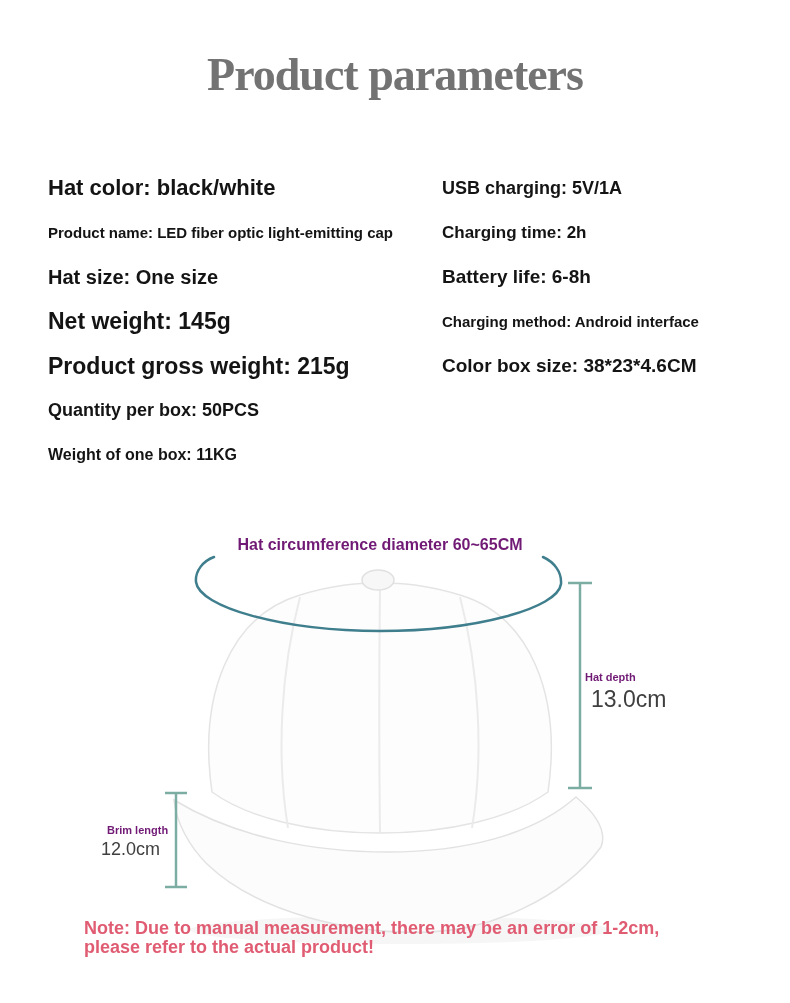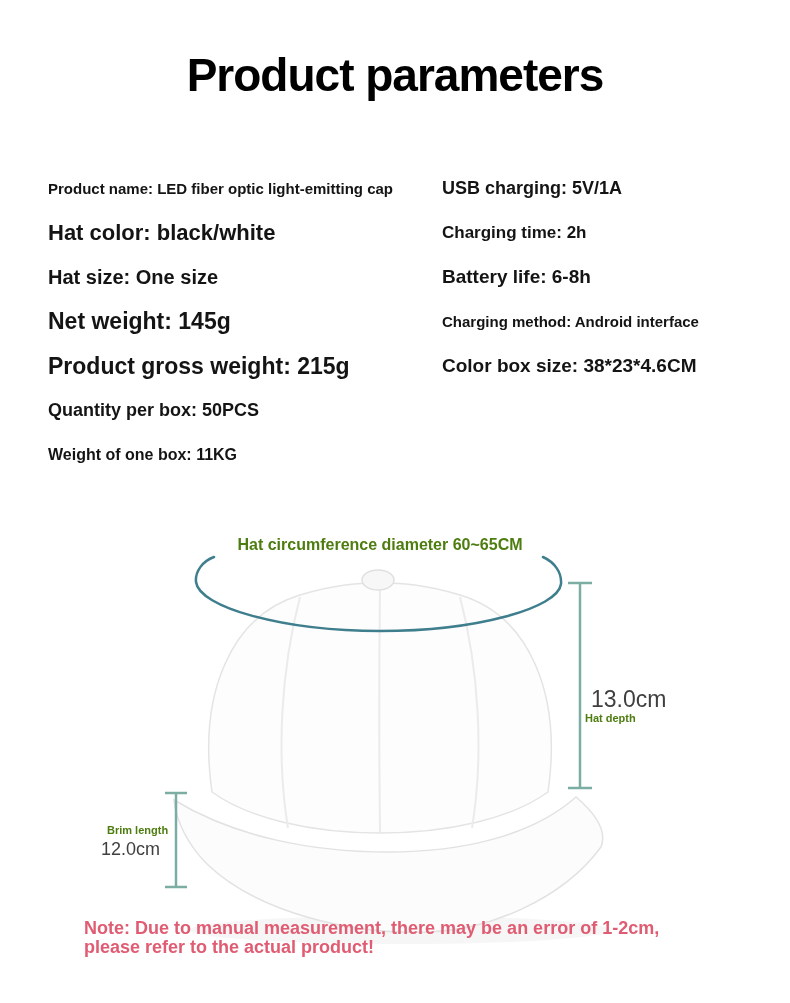--- a/index.html
+++ b/index.html
@@ -12,63 +12,64 @@
     position:relative;
     width:790px;height:1003px;
     background:#ffffff;
     font-family:"Liberation Sans", sans-serif;
     color:#141414;
     overflow:hidden;
   }
   .title{
     position:absolute;top:48px;left:0;right:0;
     text-align:center;
-    font-size:46px;font-weight:bold;letter-spacing:-1px;color:#000000;
+    font-size:46px;font-weight:bold;letter-spacing:-1px;color:#737373;
     margin:0;
+    font-family:Liberation Serif, serif;
   }
   .col{position:absolute;top:166px;}
   .col-left{left:48px;width:370px;}
   .col-right{left:442px;width:330px;}
   .row{
     height:44.5px;display:flex;align-items:center;
     font-weight:bold;white-space:nowrap;color:#141414;
   }
   .fs15{font-size:15px}.fs16{font-size:16px}.fs17{font-size:17px}
   .fs18{font-size:18px}.fs19{font-size:19px}.fs20{font-size:20px}
   .fs22{font-size:22px}.fs23{font-size:23px}
   .diagram-svg{position:absolute;left:0;top:500px;}
   .cap-fill{fill:#fdfdfd;stroke:#e4e4e4;stroke-width:1.5;}
   .brim-fill{fill:#fcfcfc;stroke:#e2e2e2;stroke-width:1.5;}
   .seam{fill:none;stroke:#ebebeb;stroke-width:2;}
   .arc{fill:none;stroke:var(--arc-color);stroke-width:2.5;stroke-linecap:round;}
   .measure{stroke:var(--measure-color);stroke-width:2.5;stroke-linecap:butt;}
   .diagram-label{
-    position:absolute;font-weight:bold;color:#4d7c0f;
+    position:absolute;font-weight:bold;color:#701a75;
   }
   .circ-label{left:190px;top:536px;width:380px;text-align:center;font-size:16px;}
-  .depth-label{left:585px;top:671px;font-size:11px;margin-top:41px;}
+  .depth-label{left:585px;top:671px;font-size:11px;}
   .depth-value{left:583px;top:686px;font-size:23px;font-weight:400;color:#3f3f3f;padding-left:8px;}
   .brim-label{left:107px;top:824px;font-size:11px;}
   .brim-value{left:101px;top:839px;font-size:18px;font-weight:400;color:#3f3f3f;}
   .note{
     position:absolute;left:84px;top:919px;width:612px;
     font-size:18px;font-weight:bold;line-height:19px;
     color:var(--note-color);
   }
 </style>
 </head>
 <body>
 
 <div class="page">
 
   <h1 class="title">Product parameters</h1>
 
   <div class="col col-left">
+    <div class="row fs22">Hat color: black/white</div>
     <div class="row fs15">Product name: LED fiber optic light-emitting cap</div>
-    <div class="row fs22">Hat color: black/white</div>
     <div class="row fs20">Hat size: One size</div>
     <div class="row fs23">Net weight: 145g</div>
     <div class="row fs23">Product gross weight: 215g</div>
     <div class="row fs18">Quantity per box: 50PCS</div>
     <div class="row fs16">Weight of one box: 11KG</div>
   </div>
 
   <div class="col col-right">
     <div class="row fs18">USB charging: 5V/1A</div>
     <div class="row fs17">Charging time: 2h</div>

